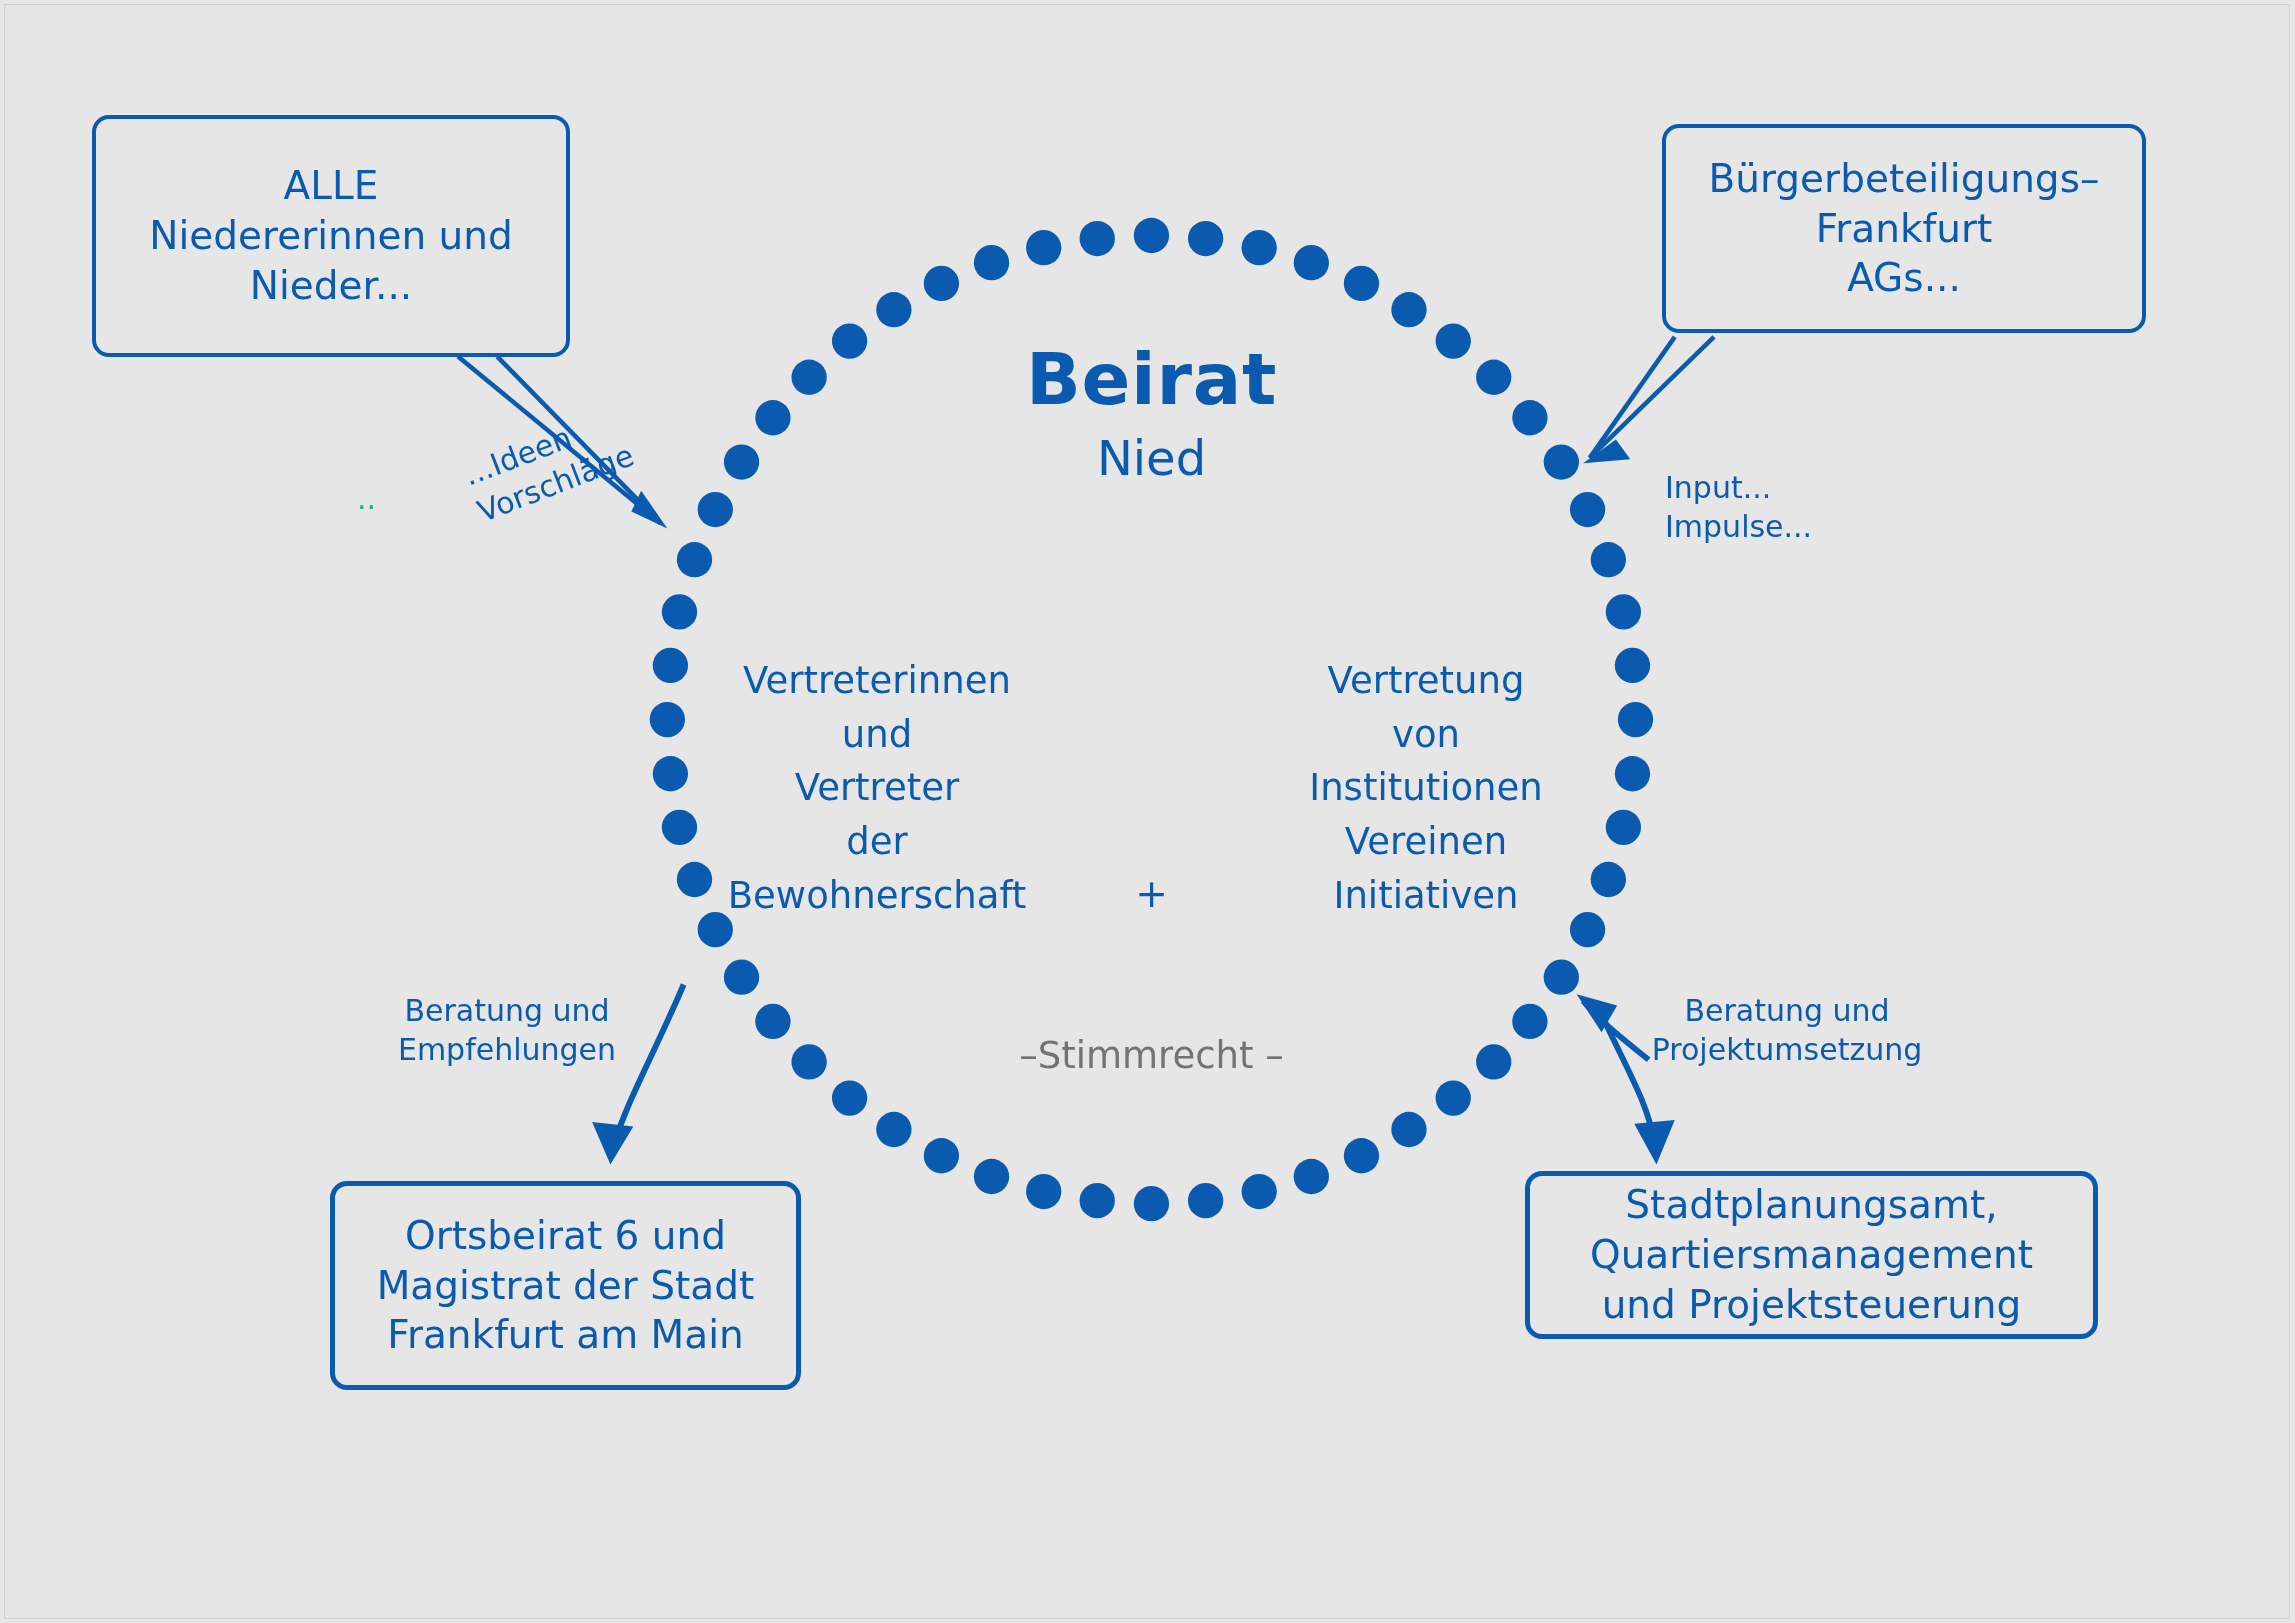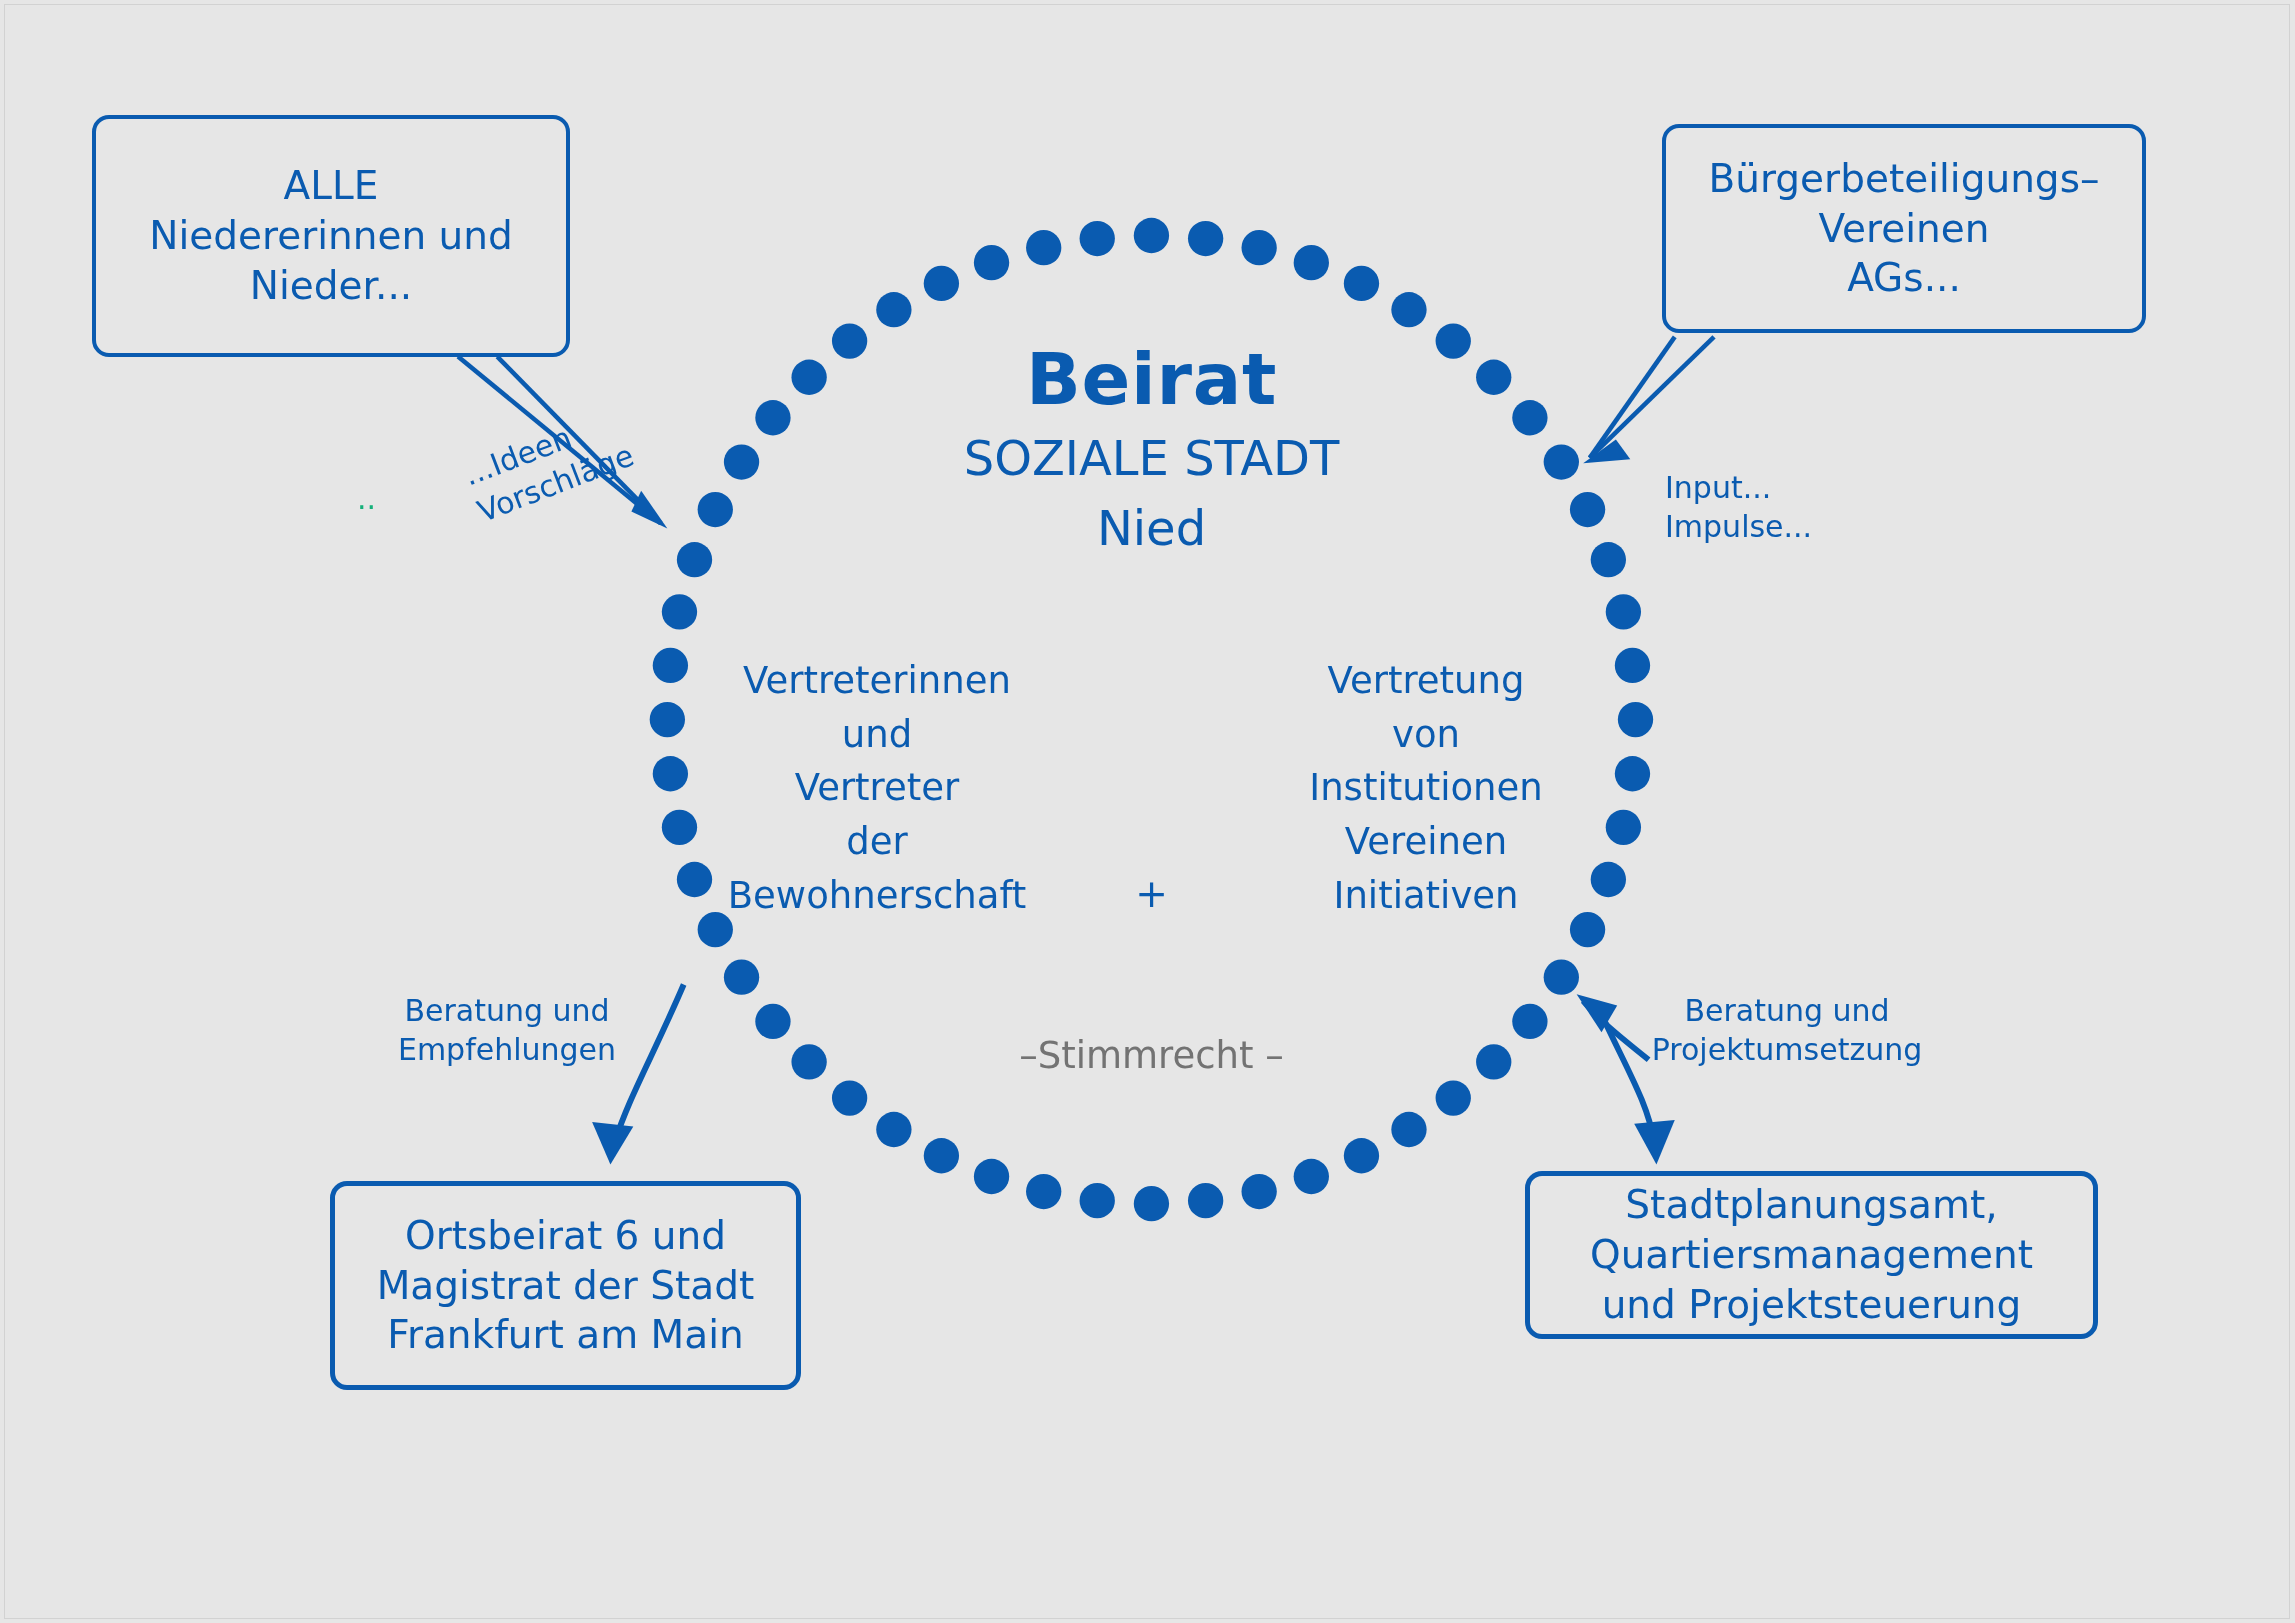--- a/index.html
+++ b/index.html
@@ -253,39 +253,38 @@
   </svg>
 
   <div class="bubble" id="bubble-alle">
     <span>ALLE
 Niedererinnen und
 Nieder...</span>
   </div>
 
   <div class="bubble" id="bubble-buerger">
     <span>Bürgerbeteiligungs–
-Vereinen
+Frankfurt
 AGs...</span>
   </div>
 
   <div class="bubble" id="box-ortsbeirat">
     <span>Ortsbeirat 6 und
 Magistrat der Stadt
 Frankfurt am Main</span>
   </div>
 
   <div class="bubble" id="box-stadtplanung">
     <span>Stadtplanungsamt,
 Quartiersmanagement
 und Projektsteuerung</span>
   </div>
 
   <div class="center-stack">
     <div class="beirat-title">Beirat</div>
-    <div class="beirat-sub">SOZIALE STADT</div>
     <div class="beirat-sub">Nied</div>
   </div>
 
   <div class="cols">
     <div class="col">Vertreterinnen
 und
 Vertreter
 der
 Bewohnerschaft</div>
     <div class="plus">+</div>

